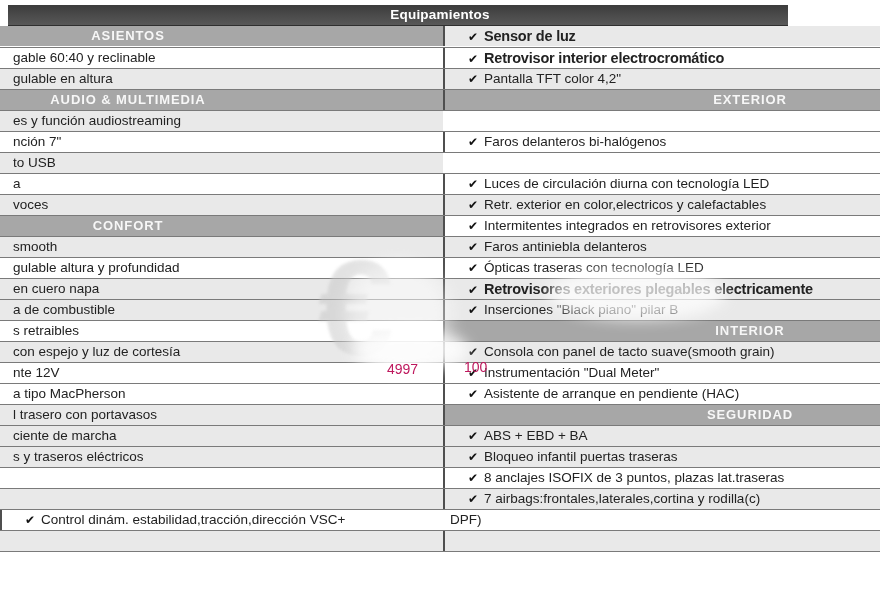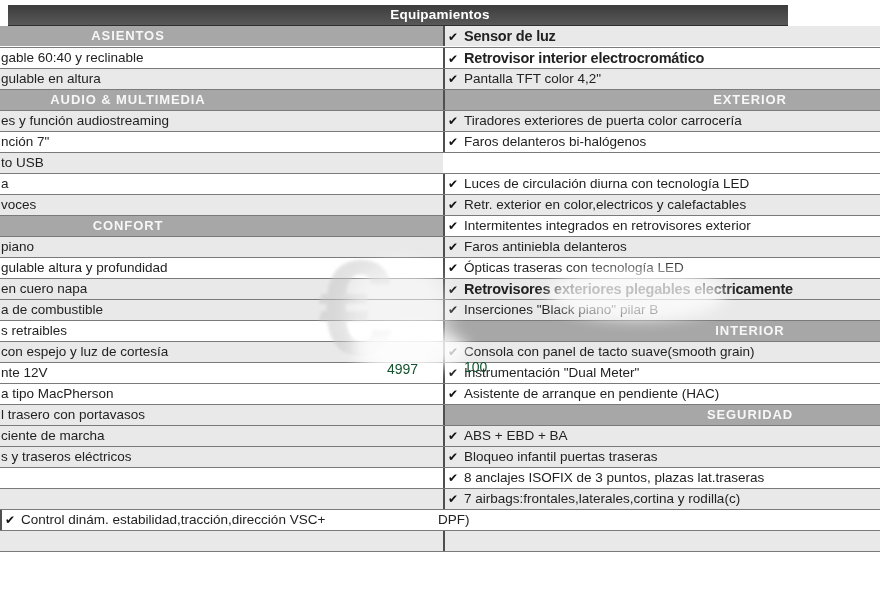--- a/index.html
+++ b/index.html
@@ -34,53 +34,53 @@
     color:#ffffff;font-weight:bold;font-size:13.5px;letter-spacing:.2px;
   }
   .rows{
     position:absolute;left:0;top:26px;width:880px;
     border-bottom:1px solid var(--grid-line);
   }
   .row{display:flex;height:21px;box-sizing:border-box;border-top:1px solid var(--grid-line);}
   .row:first-child{border-top:none;}
   .cell{box-sizing:border-box;height:20px;position:relative;overflow:visible;}
   .cell.left{flex:0 0 443px;}
-  .cell.right{flex:1;border-left:2px solid var(--divider);}
+  .cell.right{flex:1;border-left:2px solid var(--divider);padding-left:20px;}
   .odd  .cell{background:var(--row-alt);}
   .even .cell{background:var(--row);}
   .cell.hdrcell{background:var(--section-header) !important;}
   .hdr{
     position:absolute;top:0;height:20px;line-height:20px;
     color:var(--header-text);font-weight:bold;font-size:13px;letter-spacing:.9px;
     text-align:center;white-space:nowrap;
   }
   .cell.left .hdr{left:-187px;width:630px;}
   .cell.right .hdr{left:0;width:610px;}
   .txt{
     display:inline-block;height:20px;line-height:20px;
     font-size:13.5px;white-space:nowrap;color:var(--text);
   }
-  .cell.left .txt{padding-left:1px;}
+  .cell.left .txt{padding-left:13px;}
   .cell.right .check{
     display:inline-block;width:12px;margin:0 4px 0 3px;
     font-size:12px;line-height:20px;color:#111;
   }
   .cell.right.bolditem .txt{font-weight:bold;font-size:14.5px;letter-spacing:-0.2px;}
   
   .wm-euro{
     position:absolute;left:318px;top:240px;
     font-size:136px;font-weight:bold;color:#c7c7c7;opacity:.5;
     filter:blur(1.5px);pointer-events:none;line-height:1;
   }
   .wm-blob{position:absolute;background:#ffffff;border-radius:50%;pointer-events:none;}
   .wm-blob.b1{left:548px;top:268px;width:178px;height:52px;opacity:.72;filter:blur(7px);}
   .wm-blob.b2{left:346px;top:262px;width:104px;height:104px;opacity:.5;filter:blur(9px);}
   .wm-blob.b3{left:352px;top:328px;width:116px;height:44px;opacity:.8;filter:blur(7px);}
   .wm-num{
-    position:absolute;font-size:14px;color:#14532d;line-height:16px;
+    position:absolute;font-size:14px;color:#be185d;line-height:16px;
     pointer-events:none;background:transparent;
   }
   .wm-num.n1{left:387px;top:361px;}
   .wm-num.n2{left:464px;top:359px;}
 </style>
 </head>
 <body>
 
 <div class="screen">
   <div class="titlebar">
@@ -105,21 +105,20 @@
       <div class="row even">
         <div class="cell left hdrcell">
           <span class="hdr">AUDIO &amp; MULTIMEDIA</span>
         </div>
         <div class="cell right hdrcell">
           <span class="hdr">EXTERIOR</span>
         </div>
       </div>
       <div class="row odd">
         <div class="cell left"><span class="txt">es y función audiostreaming</span></div>
-        <div class="cell right"><span class="check">✔</span><span class="txt">Tiradores exteriores de puerta color carrocería</span></div>
       </div>
       <div class="row even">
         <div class="cell left"><span class="txt">nción 7"</span></div>
         <div class="cell right"><span class="check">✔</span><span class="txt">Faros delanteros bi-halógenos</span></div>
       </div>
       <div class="row odd">
         <div class="cell left"><span class="txt">to USB</span></div>
       </div>
       <div class="row even">
         <div class="cell left"><span class="txt">a</span></div>
@@ -129,21 +128,21 @@
         <div class="cell left"><span class="txt">voces</span></div>
         <div class="cell right"><span class="check">✔</span><span class="txt">Retr. exterior en color,electricos y calefactables</span></div>
       </div>
       <div class="row even">
         <div class="cell left hdrcell">
           <span class="hdr">CONFORT</span>
         </div>
         <div class="cell right"><span class="check">✔</span><span class="txt">Intermitentes integrados en retrovisores exterior</span></div>
       </div>
       <div class="row odd">
-        <div class="cell left"><span class="txt">piano</span></div>
+        <div class="cell left"><span class="txt">smooth</span></div>
         <div class="cell right"><span class="check">✔</span><span class="txt">Faros antiniebla delanteros</span></div>
       </div>
       <div class="row even">
         <div class="cell left"><span class="txt">gulable altura y profundidad</span></div>
         <div class="cell right"><span class="check">✔</span><span class="txt">Ópticas traseras con tecnología LED</span></div>
       </div>
       <div class="row odd">
         <div class="cell left"><span class="txt">en cuero napa</span></div>
         <div class="cell right bolditem"><span class="check">✔</span><span class="txt">Retrovisores exteriores plegables electricamente</span></div>
       </div>

